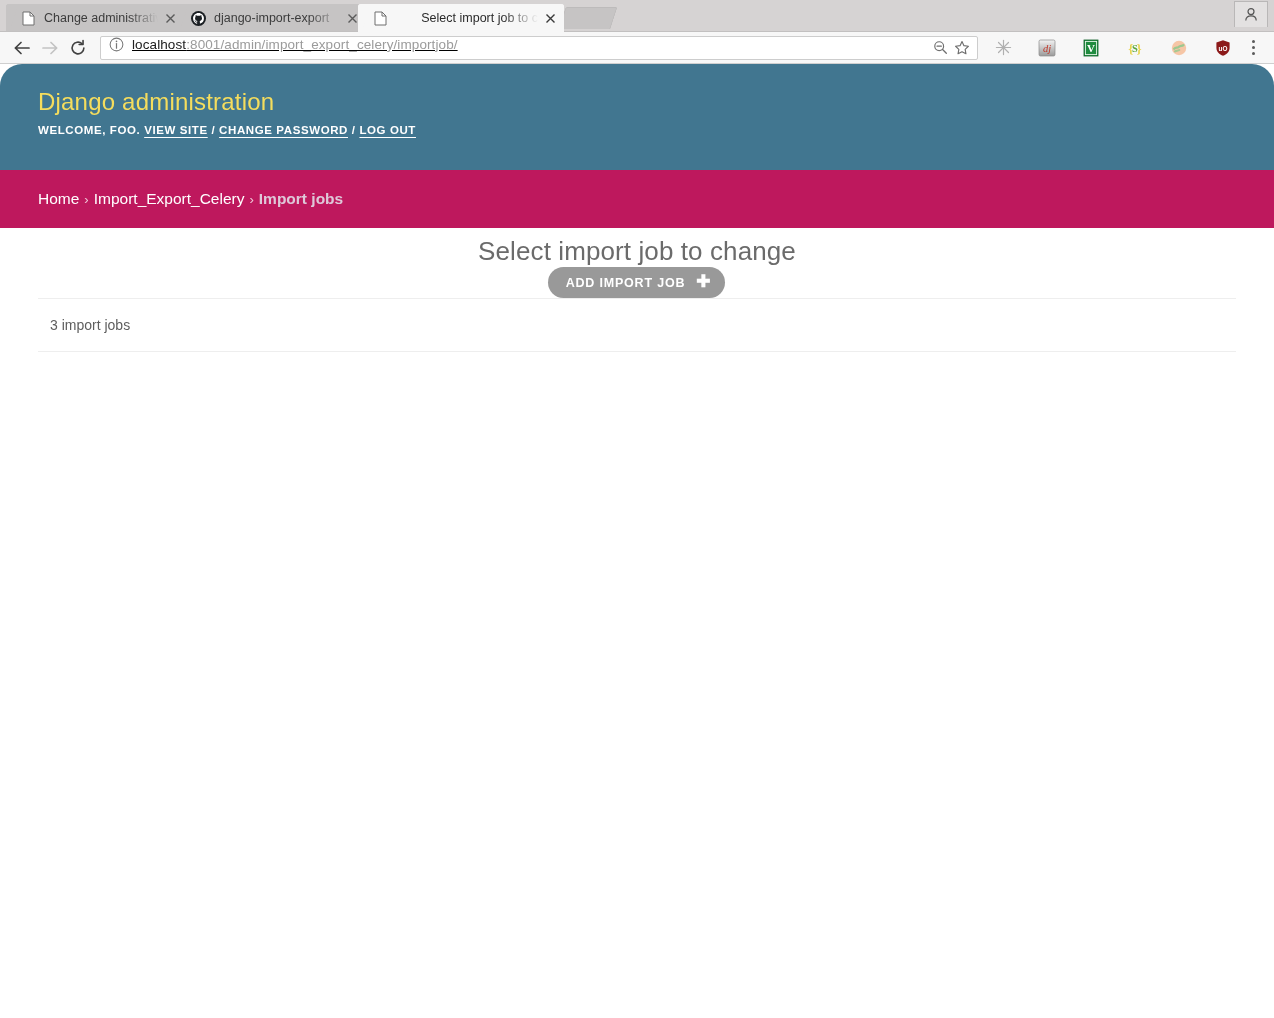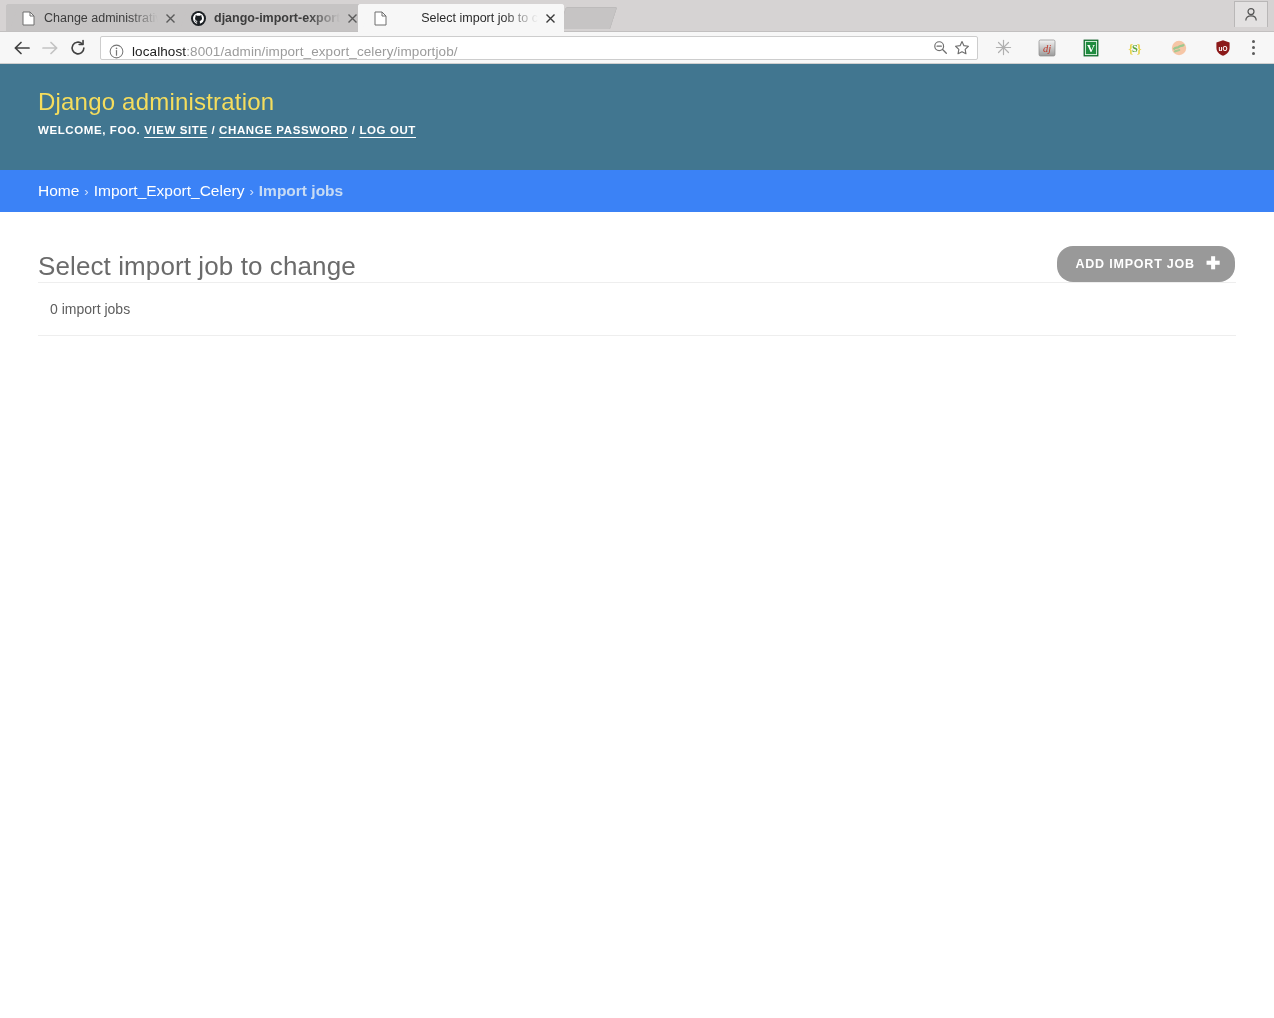--- a/index.html
+++ b/index.html
@@ -72,21 +72,21 @@
     -webkit-mask-image: linear-gradient(to right, #000 75%, transparent 100%);
             mask-image: linear-gradient(to right, #000 75%, transparent 100%);
   }
   .tab-close {
     flex: 0 0 20px; width: 20px; height: 20px;
     display: flex; align-items: center; justify-content: center;
     color: #5a5a5a; font-size: 13px; line-height: 1;
     margin-left: 2px;
   }
   .tab1 { width: 178px; }
-  .tab2 { width: 190px; font-weight: bold; }
+  .tab2 { width: 190px; }
   .tab3 { width: 206px; text-align: right; }
 
   .newtab {
     width: 52px; height: 22px;
     margin-left: 6px; margin-bottom: 3px;
     background: #c6c4c4;
     transform: skewX(-18deg);
     border-top-left-radius: 2px; border-top-right-radius: 2px;
     border: 1px solid #bdbbbb;
     border-bottom: none;
@@ -122,23 +122,24 @@
   .navbtn.disabled { color: #c0c0c0; }
 
   .omnibox {
     flex: 1 1 auto;
     height: 24px;
     margin: 0 6px 0 8px;
     background: #ffffff;
     border: 1px solid #cdcdcd;
     border-radius: 2px;
     display: flex;
-    align-items: flex-end;
+    align-items: flex-start;
     padding: 0 4px 0 8px;
     overflow: hidden;
+    text-decoration: underline;
   }
   .info-icon { flex: 0 0 16px; margin-right: 7px; display: flex; align-items: center; }
   .url {
     flex: 1 1 auto;
     font-size: 13.5px;
     color: #9b9b9b;
     white-space: nowrap;
     overflow: hidden;
     letter-spacing: 0.1px;
   }
@@ -152,21 +153,21 @@
   .ext { width: 30px; height: 28px; display: flex; align-items: center; justify-content: center; }
   .menu-dots {
     width: 26px; height: 28px;
     display: flex; flex-direction: column; align-items: center; justify-content: center;
     gap: 3px;
     margin-left: 2px;
   }
   .menu-dots i { width: 3px; height: 3px; background: #5a5a5a; border-radius: 50%; display: block; }
 
   
-  .page { background: #fff; height: 954px; overflow: hidden; }
+  .page { background: #fff; height: 954px; overflow: hidden; border-radius: 22px; }
 
   .dj-header {
     background: #417690;
     height: 106px;
     padding: 24px 40px 0 38px;
     color: #fff;
   }
   .dj-branding {
     color: #f5dd5d;
     font-size: 24px;
@@ -183,41 +184,42 @@
     text-transform: uppercase;
   }
   .dj-usertools a {
     color: #fff;
     text-underline-offset: 3px;
   }
   .dj-usertools .uname { font-weight: bold; margin-top: 41px; }
   .dj-usertools .sep { text-decoration: none; }
 
   .dj-breadcrumbs {
-    background: #3b82f6;
-    height: 42px;
+    background: #be185d;
+    height: 58px;
     display: flex;
     align-items: center;
     padding: 0 40px 0 38px;
     font-size: 15.5px;
     color: #fff;
   }
   .dj-breadcrumbs a { color: #fff; text-decoration: none; }
   .dj-breadcrumbs .crumb-sep { color: #ffffff; opacity: .75; margin: 0 5px; font-size: 13px; }
   .dj-breadcrumbs .crumb-current { color: #e6eff4; opacity: .82; font-weight: bold; }
 
   .dj-content {
     padding: 0 38px;
   }
   .dj-titlerow {
     display: flex;
-    align-items: flex-end;
+    align-items: center;
     justify-content: space-between;
     height: 70px;
     padding-top: 8px;
+    flex-direction: column;
   }
   .dj-h1 {
     font-size: 26px;
     font-weight: 300;
     color: #6b6b6b;
     margin: 0;
     letter-spacing: 0.1px;
   }
   .addlink {
     background: #999999;
@@ -458,18 +460,18 @@
 
       <div class="dj-titlerow">
         <h1 class="dj-h1">Select import job to change</h1>
         <a class="addlink" href="#">
           <span>ADD IMPORT JOB</span>
           <span class="plus">✚</span>
         </a>
       </div>
 
       <div class="dj-results">
-        <span class="dj-paginator">0 import jobs</span>
+        <span class="dj-paginator">3 import jobs</span>
       </div>
 
     </div>
   </div>
 </div>
 
 </body></html>

